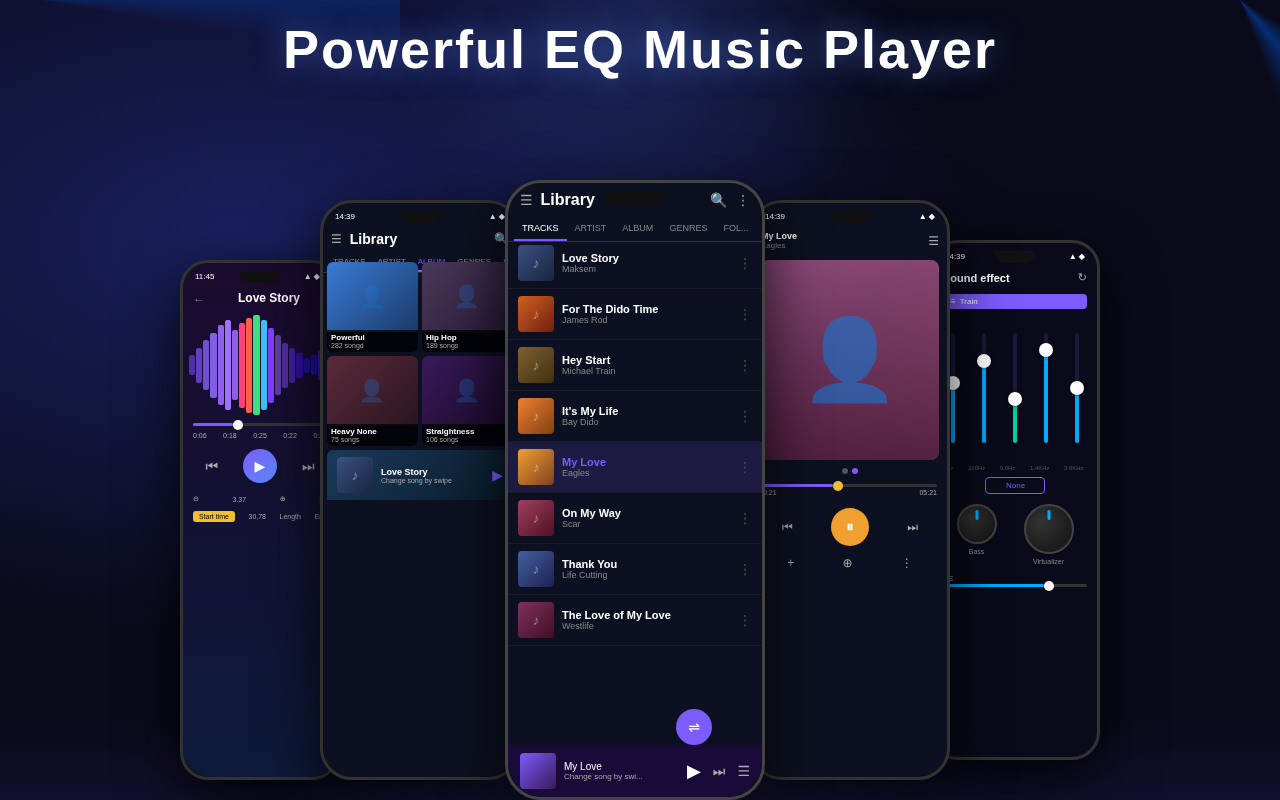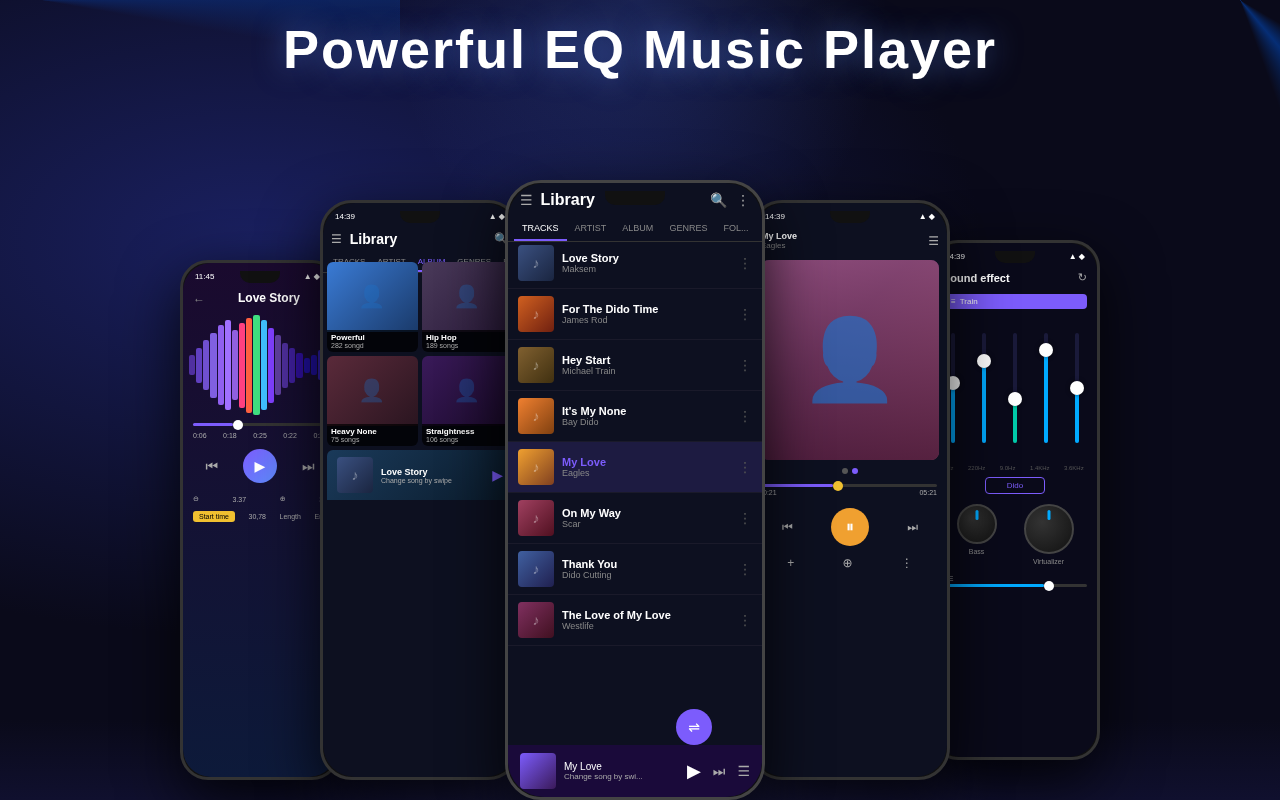--- a/index.html
+++ b/index.html
@@ -872,21 +872,21 @@
             <div class="track-artist">Michael Train</div>
           </div>
           <span class="track-more">⋮</span>
         </div>
 
         <div class="track-item">
           <div class="track-thumb th-mylife">
             <span class="thumb-icon">♪</span>
           </div>
           <div class="track-info">
-            <div class="track-name">It's My None</div>
+            <div class="track-name">It's My Life</div>
             <div class="track-artist">Bay Dido</div>
           </div>
           <span class="track-more">⋮</span>
         </div>
 
         <div class="track-item active">
           <div class="track-thumb th-mylove">
             <span class="thumb-icon">♪</span>
           </div>
           <div class="track-info">
@@ -906,21 +906,21 @@
           </div>
           <span class="track-more">⋮</span>
         </div>
 
         <div class="track-item">
           <div class="track-thumb th-thankyou">
             <span class="thumb-icon">♪</span>
           </div>
           <div class="track-info">
             <div class="track-name">Thank You</div>
-            <div class="track-artist">Dido Cutting</div>
+            <div class="track-artist">Life Cutting</div>
           </div>
           <span class="track-more">⋮</span>
         </div>
 
         <div class="track-item">
           <div class="track-thumb th-bestlove">
             <span class="thumb-icon">♪</span>
           </div>
           <div class="track-info">
             <div class="track-name">The Love of My Love</div>
@@ -1059,21 +1059,21 @@
 
       <div class="eq-freq-labels">
         <span class="freq-label">Hz</span>
         <span class="freq-label">220Hz</span>
         <span class="freq-label">9.0Hz</span>
         <span class="freq-label">1.4KHz</span>
         <span class="freq-label">3.6KHz</span>
       </div>
 
       <div style="text-align:center;margin:4px 0;">
-        <span class="none-badge">Dido</span>
+        <span class="none-badge">None</span>
       </div>
 
       <div class="knobs-row">
         <div class="knob-group">
           <div class="knob"></div>
           <span class="knob-label">Bass</span>
         </div>
         <div class="knob-group">
           <div class="knob knob-large"></div>
           <span class="knob-label">Virtualizer</span>

